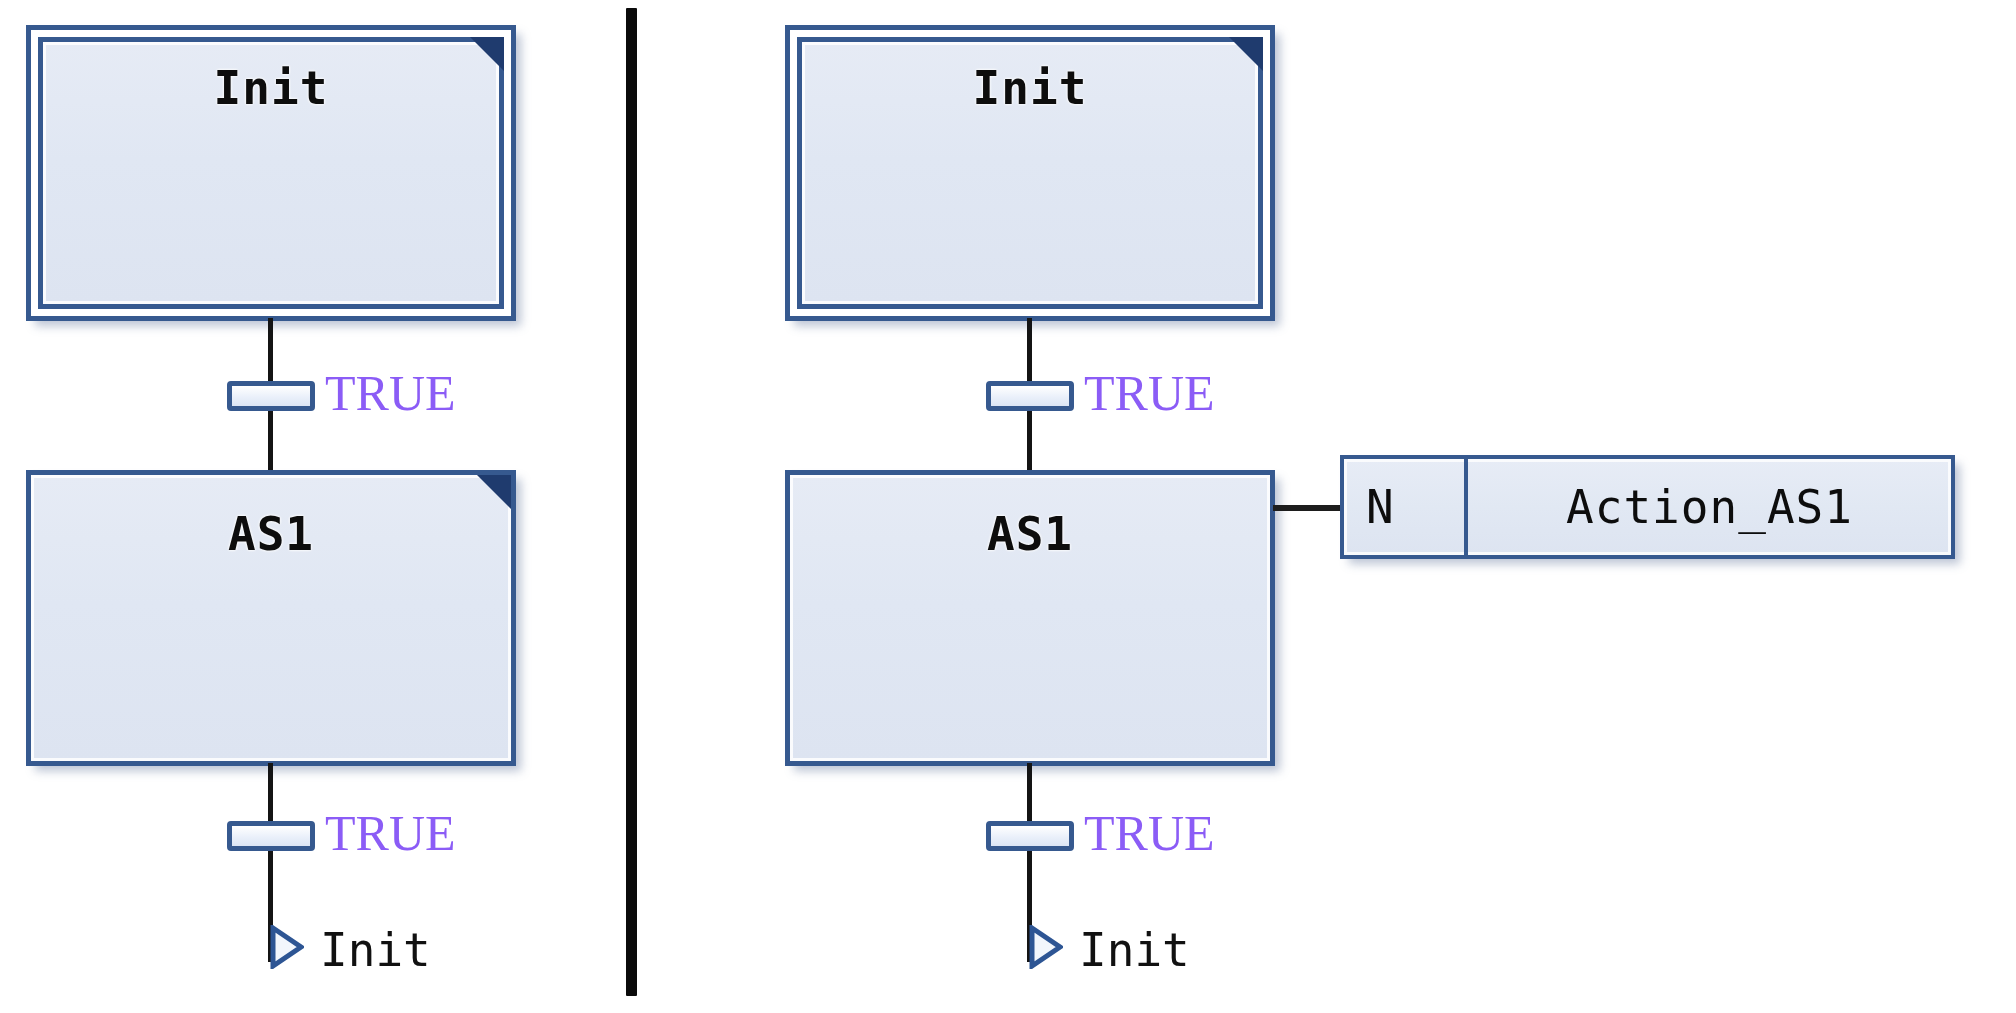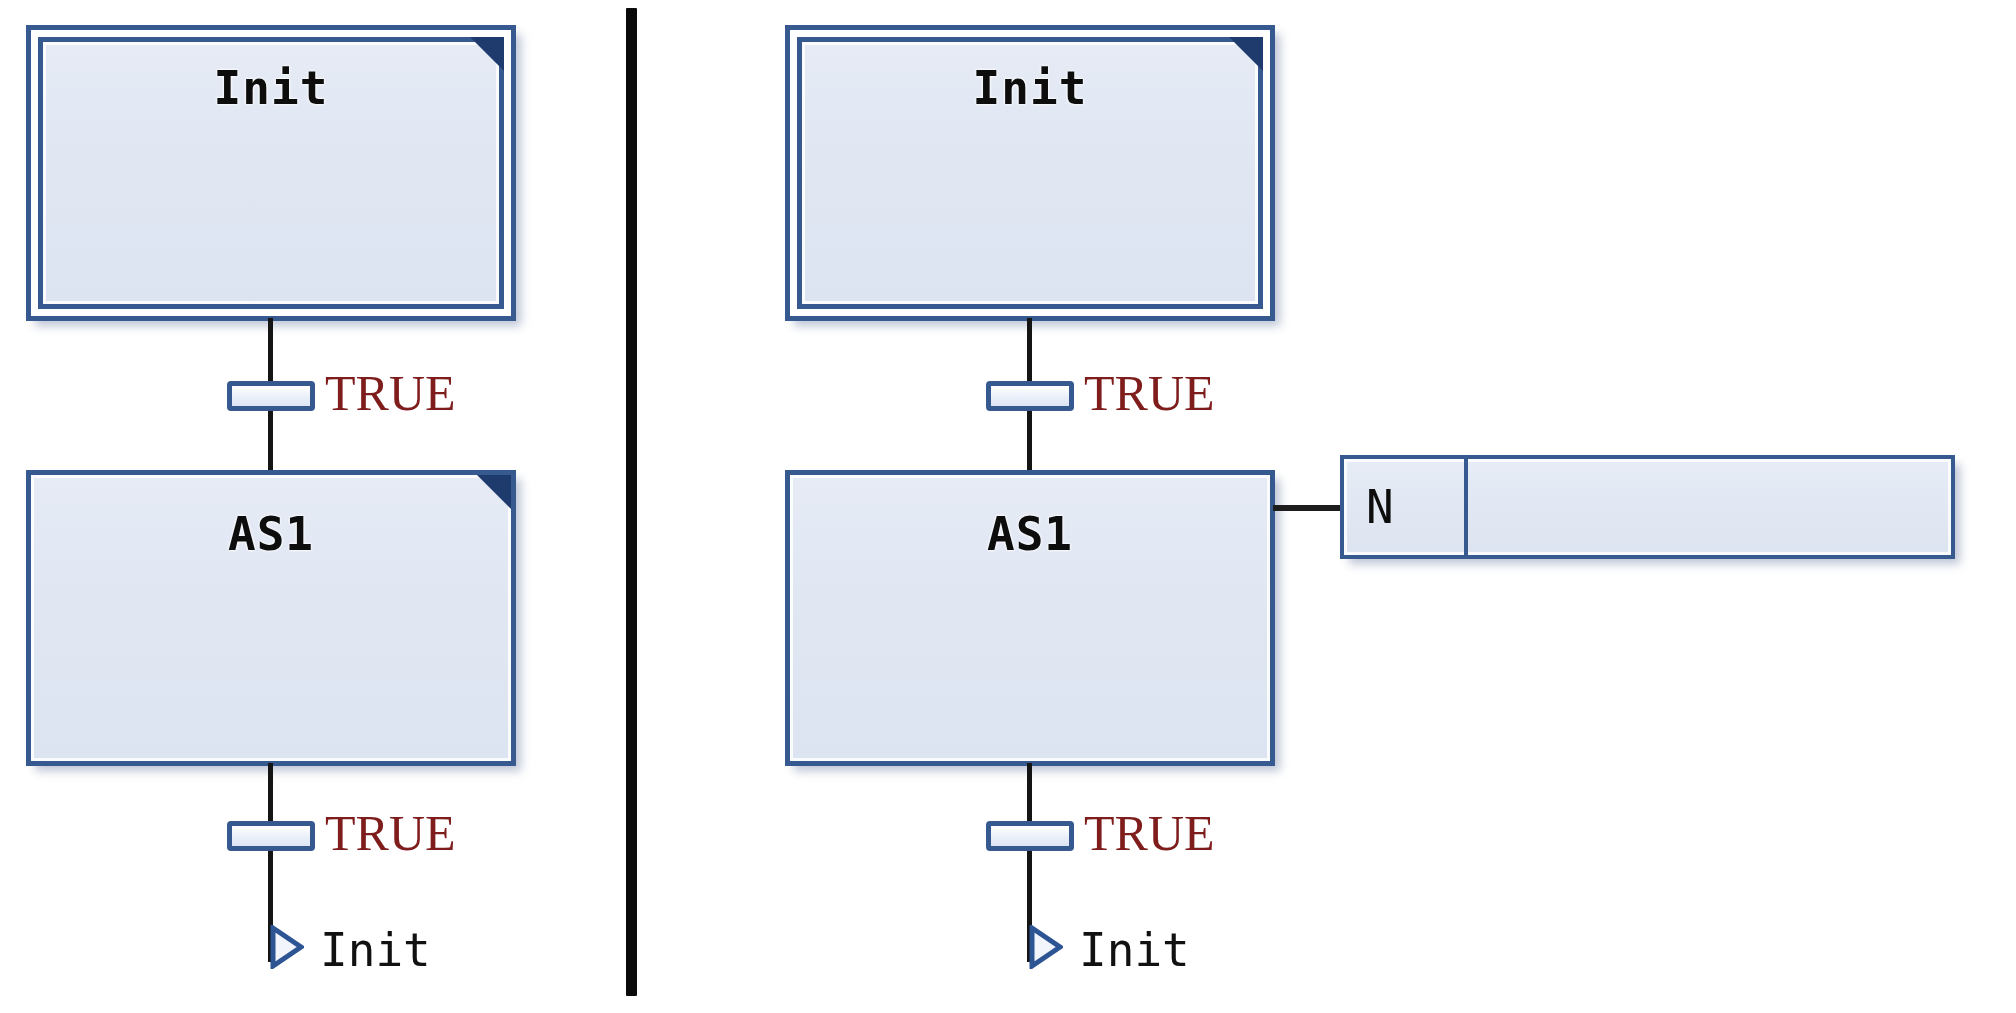--- a/index.html
+++ b/index.html
@@ -121,21 +121,21 @@
     box-sizing: border-box;
     border: 5px solid #36598f;
     border-radius: 4px;
     background: linear-gradient(180deg, #ffffff 0%, #eaf0fa 55%, #dce5f4 100%);
     z-index: 6;
   }
   .transition-label {
     position: absolute;
     font-family: "Liberation Serif", serif;
     font-size: 50px;
-    color: #7f1d1d;
+    color: #8b5cf6;
     white-space: nowrap;
     letter-spacing: 0px;
   }
 
   
   .jump-arrow {
     position: absolute;
     width: 34px;
     height: 44px;
     z-index: 6;
@@ -250,20 +250,21 @@
     <div class="vline" style="left:390px;top:396px;height:80px;"></div>
 
     <div class="step" style="left:148px;top:470px;width:490px;height:296px;">
       <div class="step-label">AS1</div>
     </div>
 
     <div class="hline" style="left:636px;top:505px;width:72px;"></div>
 
     <div class="action-block" style="left:703px;top:455px;width:615px;height:104px;">
       <div class="action-qualifier">N</div>
+      <div class="action-name">Action_AS1</div>
     </div>
 
     <div class="vline" style="left:390px;top:763px;height:80px;"></div>
 
     <div class="transition-bar" style="left:349px;top:821px;"></div>
     <div class="transition-label" style="left:447px;top:804px;">TRUE</div>
 
     <div class="vline" style="left:390px;top:838px;height:124px;"></div>
 
     <div class="jump-arrow" style="left:392px;top:925px;">

